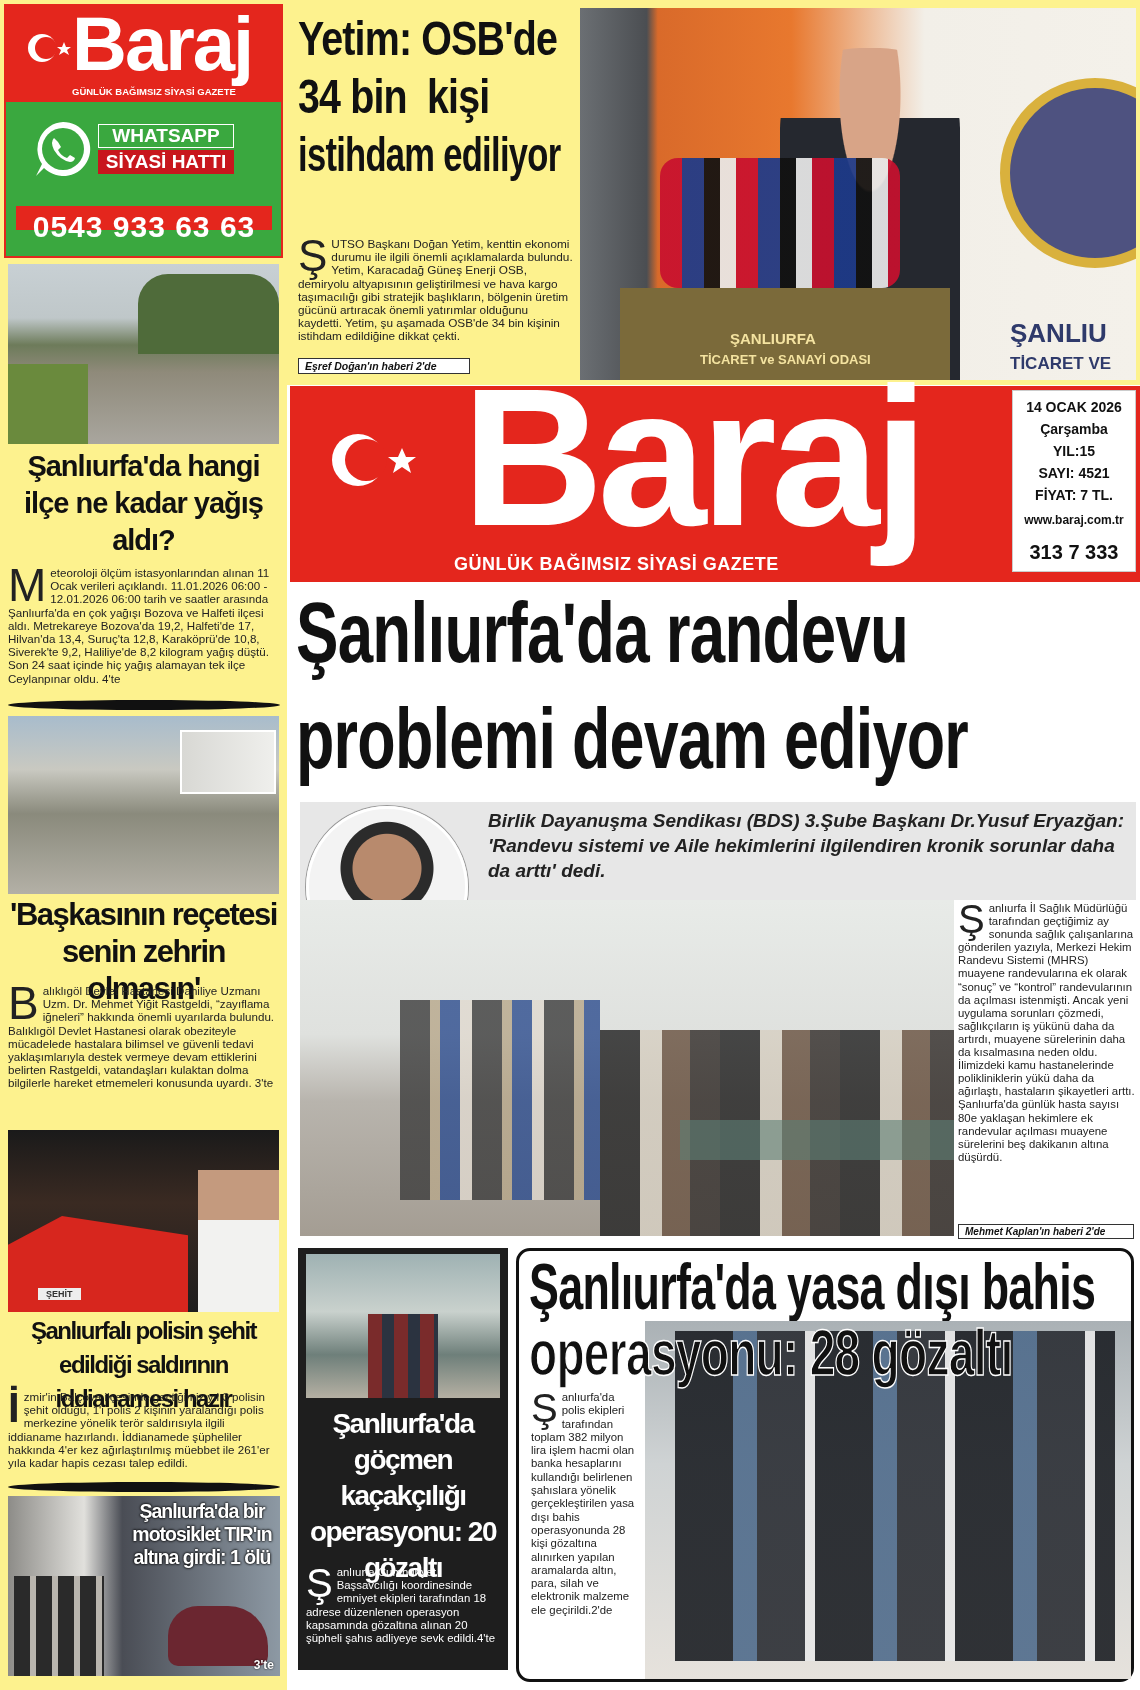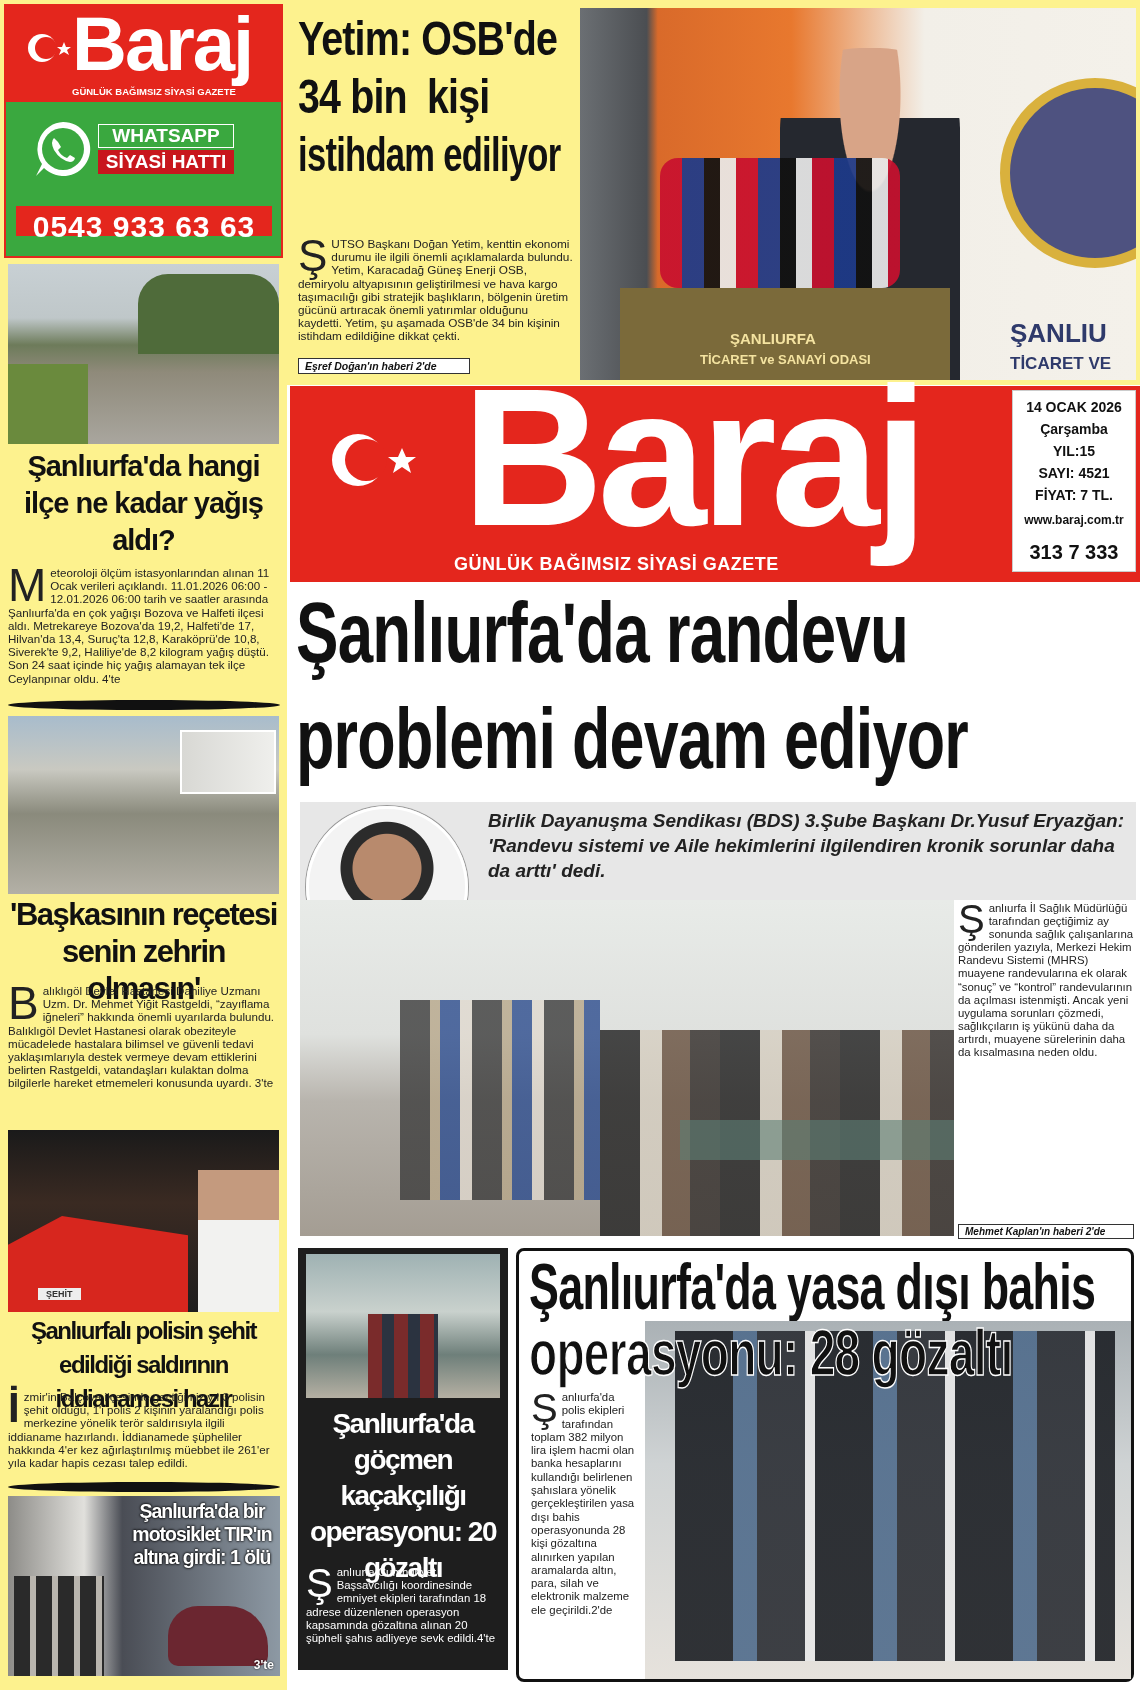--- a/index.html
+++ b/index.html
@@ -35,21 +35,21 @@
   <div class="abs" style="left:0;top:96px;width:275px;height:154px;background:#3aa83f;">
     <div class="abs" style="left:26px;top:16px;width:62px;height:62px;">
       <svg width="62" height="62" viewBox="0 0 62 62">
           <path d="M31 4 A27 27 0 1 1 12 50 L4 58 L10 46 A27 27 0 0 1 31 4Z" fill="#fff"></path>
           <circle cx="31" cy="31" r="21" fill="#3aa83f"></circle>
           <path d="M22 20 q-4 4 0 12 q6 10 16 12 q4 0 5 -4 l-5 -3 l-3 3 q-6 -2 -9 -8 l3 -3 l-3 -5Z" fill="#fff"></path>
         </svg>
     </div>
     <div class="abs" style="left:92px;top:22px;width:136px;height:24px;border:1.5px solid #fff;background:#3aa83f;color:#fff;font-size:19px;font-weight:700;text-align:center;line-height:22px;">WHATSAPP</div>
     <div class="abs" style="left:92px;top:48px;width:136px;height:24px;background:#c8161d;color:#fff;font-size:19px;font-weight:700;text-align:center;line-height:24px;">SİYASİ HATTI</div>
-    <div class="abs" style="left:10px;top:104px;width:256px;height:30px;background:#e4261d;color:#fff;font-size:30px;font-weight:700;text-align:center;line-height:42px;letter-spacing:1px;">0543 933 63 63</div>
+    <div class="abs" style="left:10px;top:104px;width:256px;height:24px;background:#e4261d;color:#fff;font-size:30px;font-weight:700;text-align:center;line-height:42px;letter-spacing:1px;">0543 933 63 63</div>
   </div>
 </div>
 
 <div class="abs" style="left:296px;top:6px;width:282px;height:372px;">
   <div class="abs cond headline-black" style="left:2px;top:6px;font-size:48px;line-height:54px;transform:scaleX(0.82);white-space:nowrap;">Yetim: OSB'de</div>
   <div class="abs cond headline-black" style="left:2px;top:64px;font-size:48px;line-height:54px;transform:scaleX(0.82);white-space:pre;">34 bin  kişi</div>
   <div class="abs cond headline-black" style="left:2px;top:122px;font-size:48px;line-height:54px;transform:scaleX(0.72);white-space:nowrap;">istihdam ediliyor</div>
   <div class="abs body-txt" style="left:2px;top:232px;width:276px;font-size:11.8px;">
     <span class="dropcap" style="font-size:44px;line-height:36px;">Ş</span>
     <span>UTSO Başkanı Doğan Yetim, kenttin ekonomi durumu ile ilgili önemli açıklamalarda bulundu. Yetim, Karacadağ Güneş Enerji OSB, demiryolu altyapısının geliştirilmesi ve hava kargo taşımacılığı gibi stratejik başlıkların, bölgenin üretim gücünü artıracak önemli yatırımlar olduğunu kaydetti. Yetim, şu aşamada OSB'de 34 bin kişinin istihdam edildiğine dikkat çekti.</span>
@@ -99,35 +99,36 @@
 
 <div class="abs photo" style="left:300px;top:900px;width:654px;height:336px;background:linear-gradient(180deg,#e8ebe8 0%,#dfe1de 40%,#b8b4ad 60%,#a49d93 100%);">
   <div class="abs" style="left:100px;top:100px;width:200px;height:200px;background:repeating-linear-gradient(90deg,#3b3b3b 0 30px,#b7a78a 30px 40px,#2c4c8e 40px 60px,#e0d9cf 60px 72px);opacity:.8;"></div>
   <div class="abs" style="left:300px;top:130px;width:354px;height:206px;background:repeating-linear-gradient(90deg,#2a2a2a 0 40px,#d7d0c3 40px 62px,#6e5847 62px 90px,#3a3532 90px 120px);opacity:.85;"></div>
   <div class="abs" style="left:380px;top:220px;width:274px;height:40px;background:#5e7f74;opacity:.6;"></div>
 </div>
 
 <div class="abs body-txt" style="left:958px;top:902px;width:178px;font-size:11.4px;line-height:13.1px;">
   <span class="dropcap" style="font-size:40px;line-height:34px;">Ş</span>
   <span>anlıurfa İl Sağlık Müdürlüğü tarafından geçtiğimiz ay sonunda sağlık çalışanlarına gönderilen yazıyla,  Merkezi Hekim Randevu Sistemi (MHRS) muayene randevularına ek olarak “sonuç” ve “kontrol” randevularının da açılması istenmişti. Ancak yeni uygulama sorunları çözmedi, sağlıkçıların iş yükünü daha da artırdı, muayene sürelerinin daha da kısalmasına neden oldu.</span>
+  <div>İlimizdeki kamu hastanelerinde polikliniklerin yükü daha da ağırlaştı, hastaların şikayetleri arttı. Şanlıurfa'da günlük hasta sayısı 80e yaklaşan hekimlere ek randevular açılması muayene sürelerini beş dakikanın altına düşürdü.</div>
 </div>
 <div class="abs credit" style="left:958px;top:1224px;width:176px;font-size:10px;">Mehmet Kaplan'ın haberi 2'de</div>
 
 <div class="abs" style="left:298px;top:1248px;width:210px;height:422px;background:#1e1e1e;">
   <div class="abs photo" style="left:8px;top:6px;width:194px;height:144px;background:linear-gradient(180deg,#9fb2b3 0%,#c9d1cd 40%,#6e7f7a 70%,#b5b0a3 100%);">
     <div class="abs" style="left:62px;top:60px;width:70px;height:84px;background:repeating-linear-gradient(90deg,#7a2b2b 0 14px,#2b3340 14px 26px);"></div>
   </div>
   <div class="abs cond" style="left:8px;top:158px;width:194px;font-size:28px;line-height:36px;text-align:center;color:#fff;letter-spacing:-1.5px;">Şanlıurfa'da göçmen kaçakçılığı operasyonu: 20 gözaltı</div>
   <div class="abs body-txt" style="left:8px;top:318px;width:194px;color:#fff;font-size:11.4px;line-height:13.2px;">
     <span class="dropcap" style="font-size:40px;line-height:34px;color:#fff;">Ş</span>
     <span>anlıurfa Cumhuriyet Başsavcılığı koordinesinde emniyet ekipleri tarafından 18 adrese düzenlenen operasyon kapsamında gözaltına alınan 20 şüpheli şahıs adliyeye sevk edildi.4'te</span>
   </div>
 </div>
 
-<div class="abs" style="left:516px;top:1248px;width:618px;height:434px;border:3px solid #111;border-radius:8px;background:#fff;">
+<div class="abs" style="left:516px;top:1248px;width:618px;height:434px;border:3px solid #111;border-radius:14px;background:#fff;">
   <div class="abs cond headline-black" style="left:10px;top:2px;font-size:64px;line-height:68px;white-space:nowrap;transform:scaleX(0.7);">Şanlıurfa'da yasa dışı bahis</div>
   <div class="abs photo" style="left:126px;top:70px;width:486px;height:358px;background:linear-gradient(180deg,#aab1b5 0%,#cfd3d4 40%,#e6e2dc 100%);">
     <div class="abs" style="left:30px;top:10px;width:440px;height:330px;background:repeating-linear-gradient(90deg,#1b1e23 0 58px,#4f6b8b 58px 82px,#2a2d33 82px 130px,#e7e7e7 130px 140px);opacity:.9;"></div>
   </div>
   <div class="abs cond" style="left:10px;top:68px;font-size:64px;line-height:68px;white-space:nowrap;transform:scaleX(0.72);color:#111;-webkit-text-stroke:1.5px #fff;">operasyonu: 28 gözaltı</div>
   <div class="abs body-txt" style="left:12px;top:140px;width:110px;font-size:11.4px;line-height:13.3px;">
     <span class="dropcap" style="font-size:40px;line-height:34px;">Ş</span>
     <span>anlıurfa'da polis ekipleri tarafından toplam 382 milyon lira işlem hacmi olan banka hesaplarını kullandığı belirlenen şahıslara yönelik gerçekleştirilen yasa dışı bahis operasyonunda 28 kişi gözaltına alınırken yapılan aramalarda altın, para, silah ve elektronik malzeme ele geçirildi.2'de</span>
   </div>
 </div>

